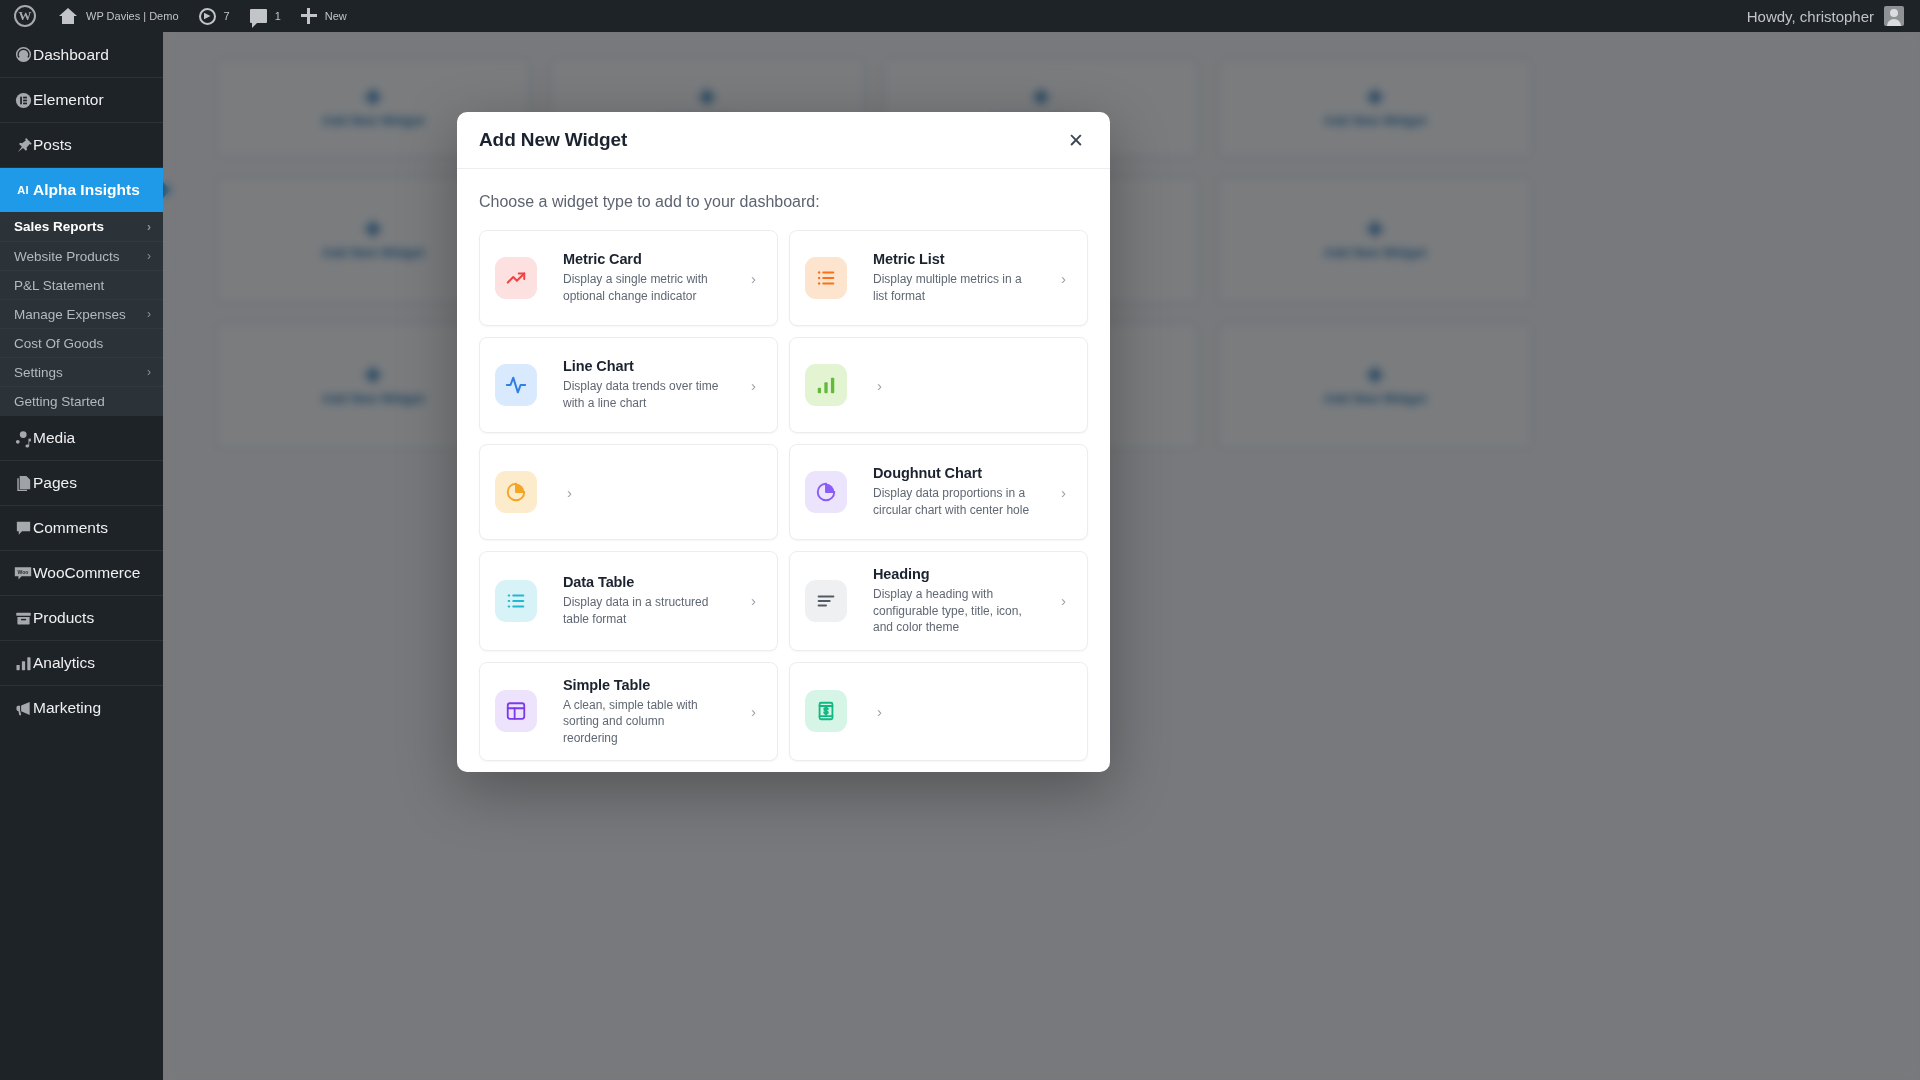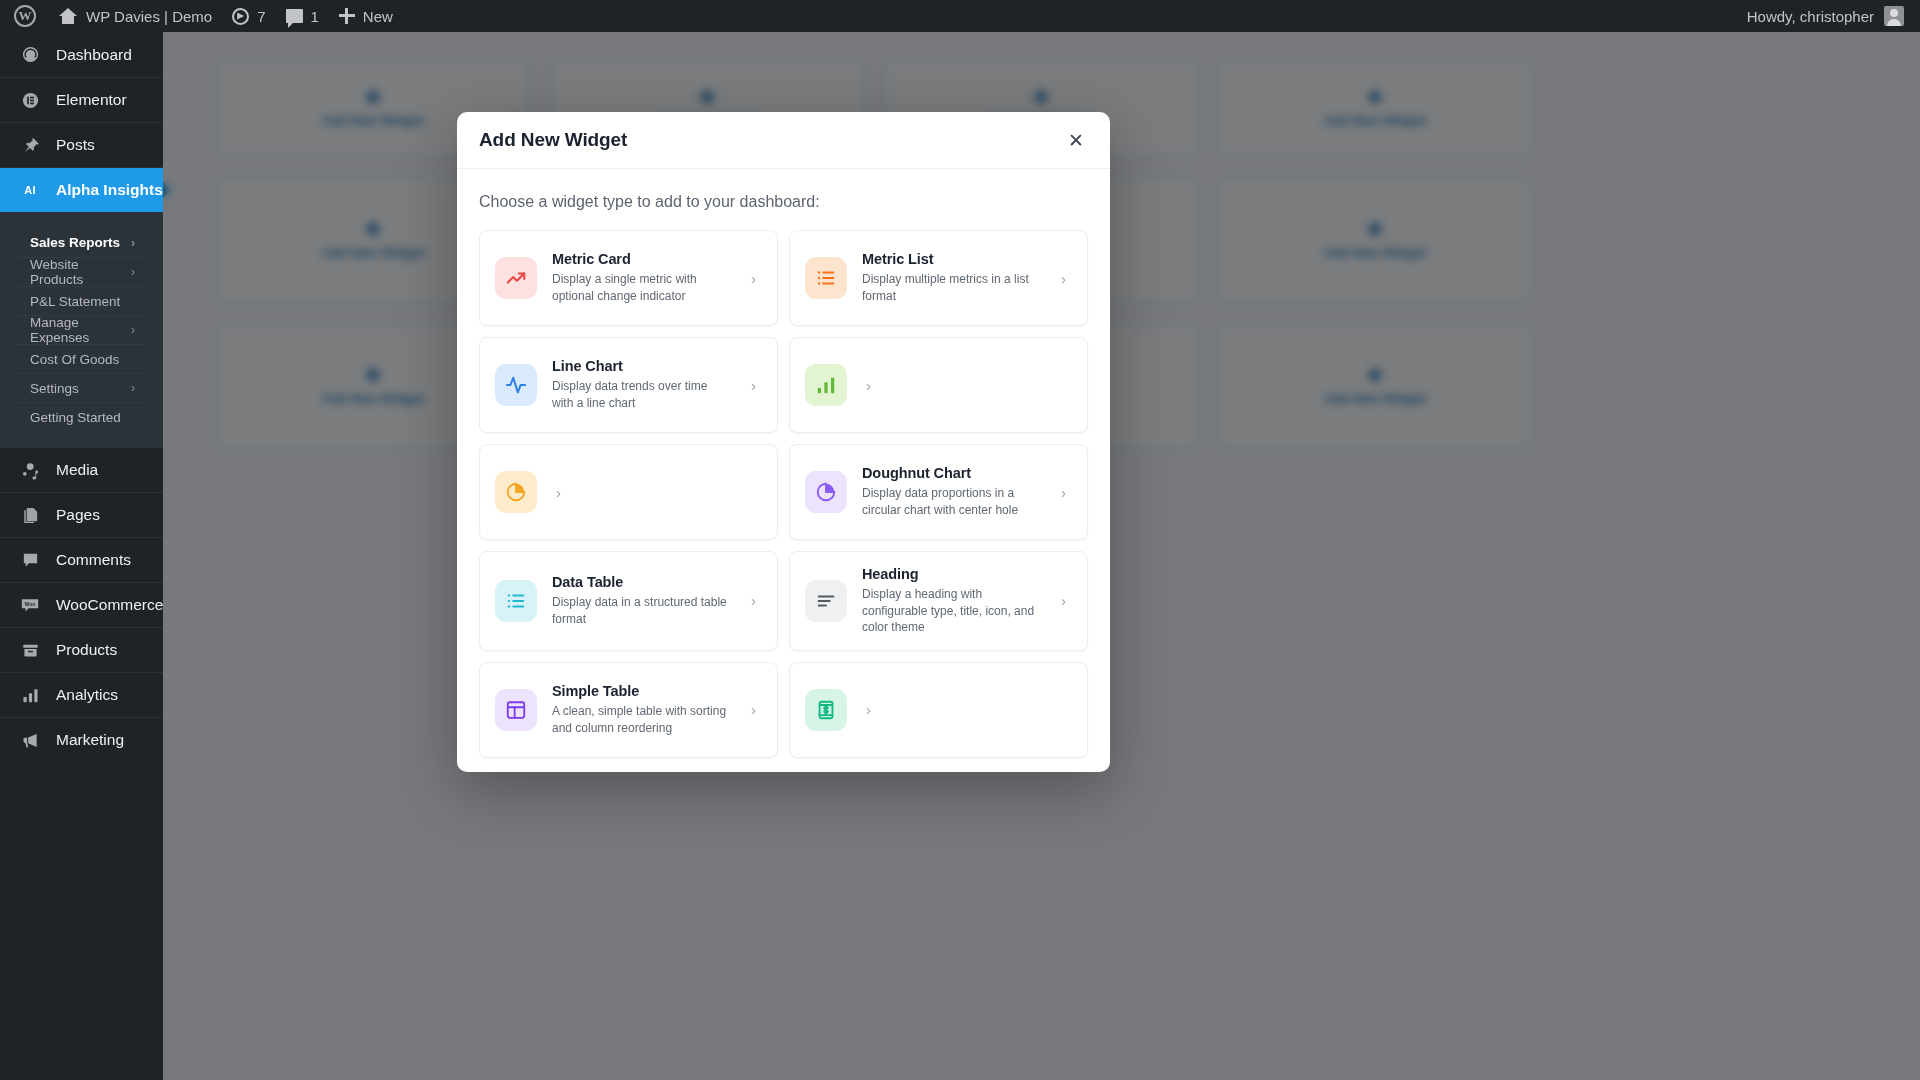--- a/index.html
+++ b/index.html
@@ -15,21 +15,21 @@
     position: absolute; top: 0; left: 0;
     width: 1920px; height: 32px;
     background: #1d2327;
     display: flex; align-items: center;
     color: #b9bcc0; font-size: 16px;
     z-index: 50;
   }
   .ab-item {
     display: flex; align-items: center; gap: 8px;
     height: 32px; padding: 0 10px;
-    color: #c3c4c7; font-size: 15px; white-space: nowrap;
+    color: #c3c4c7; font-size: 11px; white-space: nowrap;
   }
   .ab-logo { padding: 0 12px 0 14px; }
   .wp-mark {
     width: 22px; height: 22px; border-radius: 50%;
     border: 2px solid #a7aaad; position: relative;
     display: inline-block;
   }
   .wp-mark::before {
     content: "W"; position: absolute; top: 50%; left: 50%;
     transform: translate(-50%,-52%);
@@ -96,22 +96,22 @@
   
   #sidebar {
     position: absolute; top: 32px; left: 0;
     width: 163px; height: 1048px;
     background: #1d2327;
     z-index: 40;
     color: #f0f0f1;
   }
   .menu-item {
     position: relative;
-    display: flex; align-items: center; gap: 16px;
-    height: 45px; padding-left: 20px;
+    display: flex; align-items: center; gap: 0;
+    height: 45px; padding-left: 13px;
     font-size: 15.5px; color: #f0f0f1;
     border-top: 1px solid #2c3338;
   }
   .menu-item:first-child { border-top: none; }
   .menu-item.active {
     background: #2271b1; color: #fff; font-weight: 600;
   }
   .menu-item.active.ai-active { background: #1e9ae8; }
   .menu-item.active::after {
     content: ""; position: absolute; right: -8px; top: 50%;
@@ -126,21 +126,21 @@
     color: #a7aaad; flex: 0 0 20px;
   }
   .menu-item.active .mi-icon { color: #fff; }
   .mi-icon svg { display: block; }
   .ai-badge {
     font-size: 11px; font-weight: 700; color: #fff;
     letter-spacing: 0.3px;
   }
 
   
-  .submenu { background: #2c3338; padding: 16px; }
+  .submenu { background: #2c3338; padding: 0; }
   .sub-item {
     display: flex; align-items: center; justify-content: space-between;
     height: 29px; padding: 0 12px 0 14px;
     font-size: 13.5px; color: #b4b9be;
     border-top: 1px solid #33393f;
   }
   .sub-item:first-child { border-top: none; }
   .sub-item.cur { color: #fff; font-weight: 700; }
   .sub-chev { color: #8c8f94; font-size: 12px; line-height: 1; }
 
@@ -227,21 +227,21 @@
     grid-template-columns: 299px 299px;
     column-gap: 11px;
     row-gap: 11px;
   }
   .wcard {
     border: 1px solid #ecedef;
     border-radius: 8px;
     background: #fff;
     box-shadow: 0 1px 2px rgba(16,24,40,0.04);
     padding: 14px 14px 14px 15px;
-    display: flex; align-items: center; gap: 15px;
+    display: flex; align-items: center; gap: 26px;
     min-height: 96px;
   }
   .wcard-icon {
     width: 42px; height: 42px; flex: 0 0 42px;
     border-radius: 11px;
     display: flex; align-items: center; justify-content: center;
   }
   .wcard-icon svg { display: block; }
   .wcard-text { flex: 1 1 auto; min-width: 0; }
   .wcard-title {

